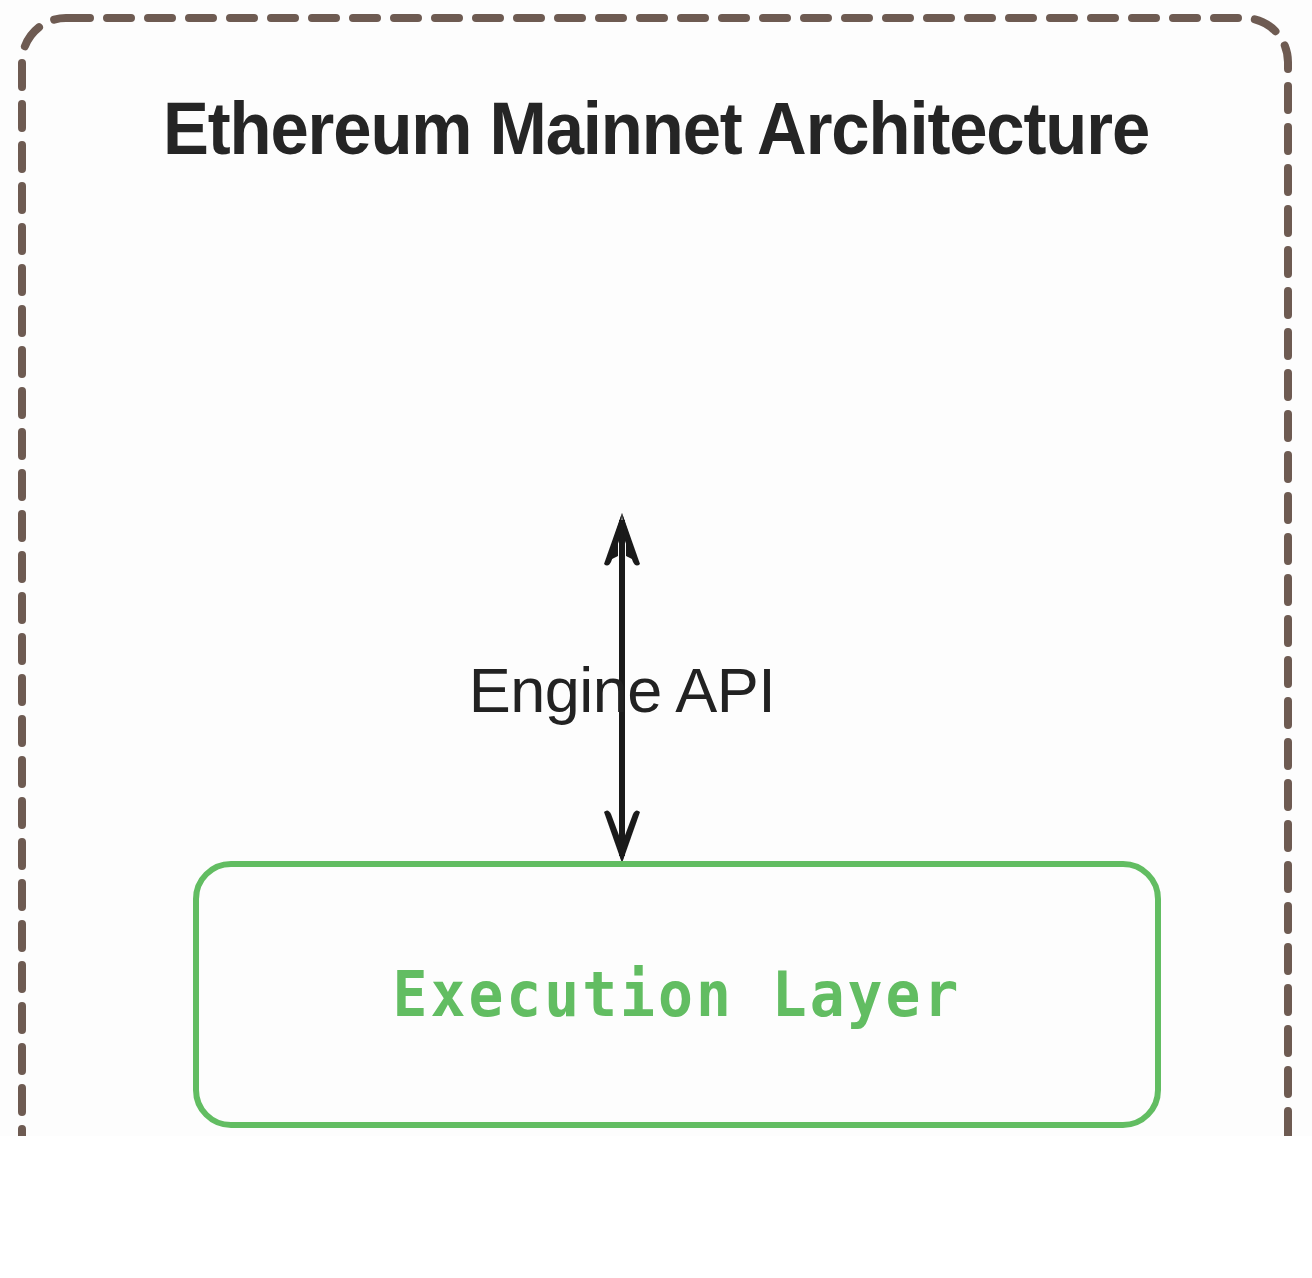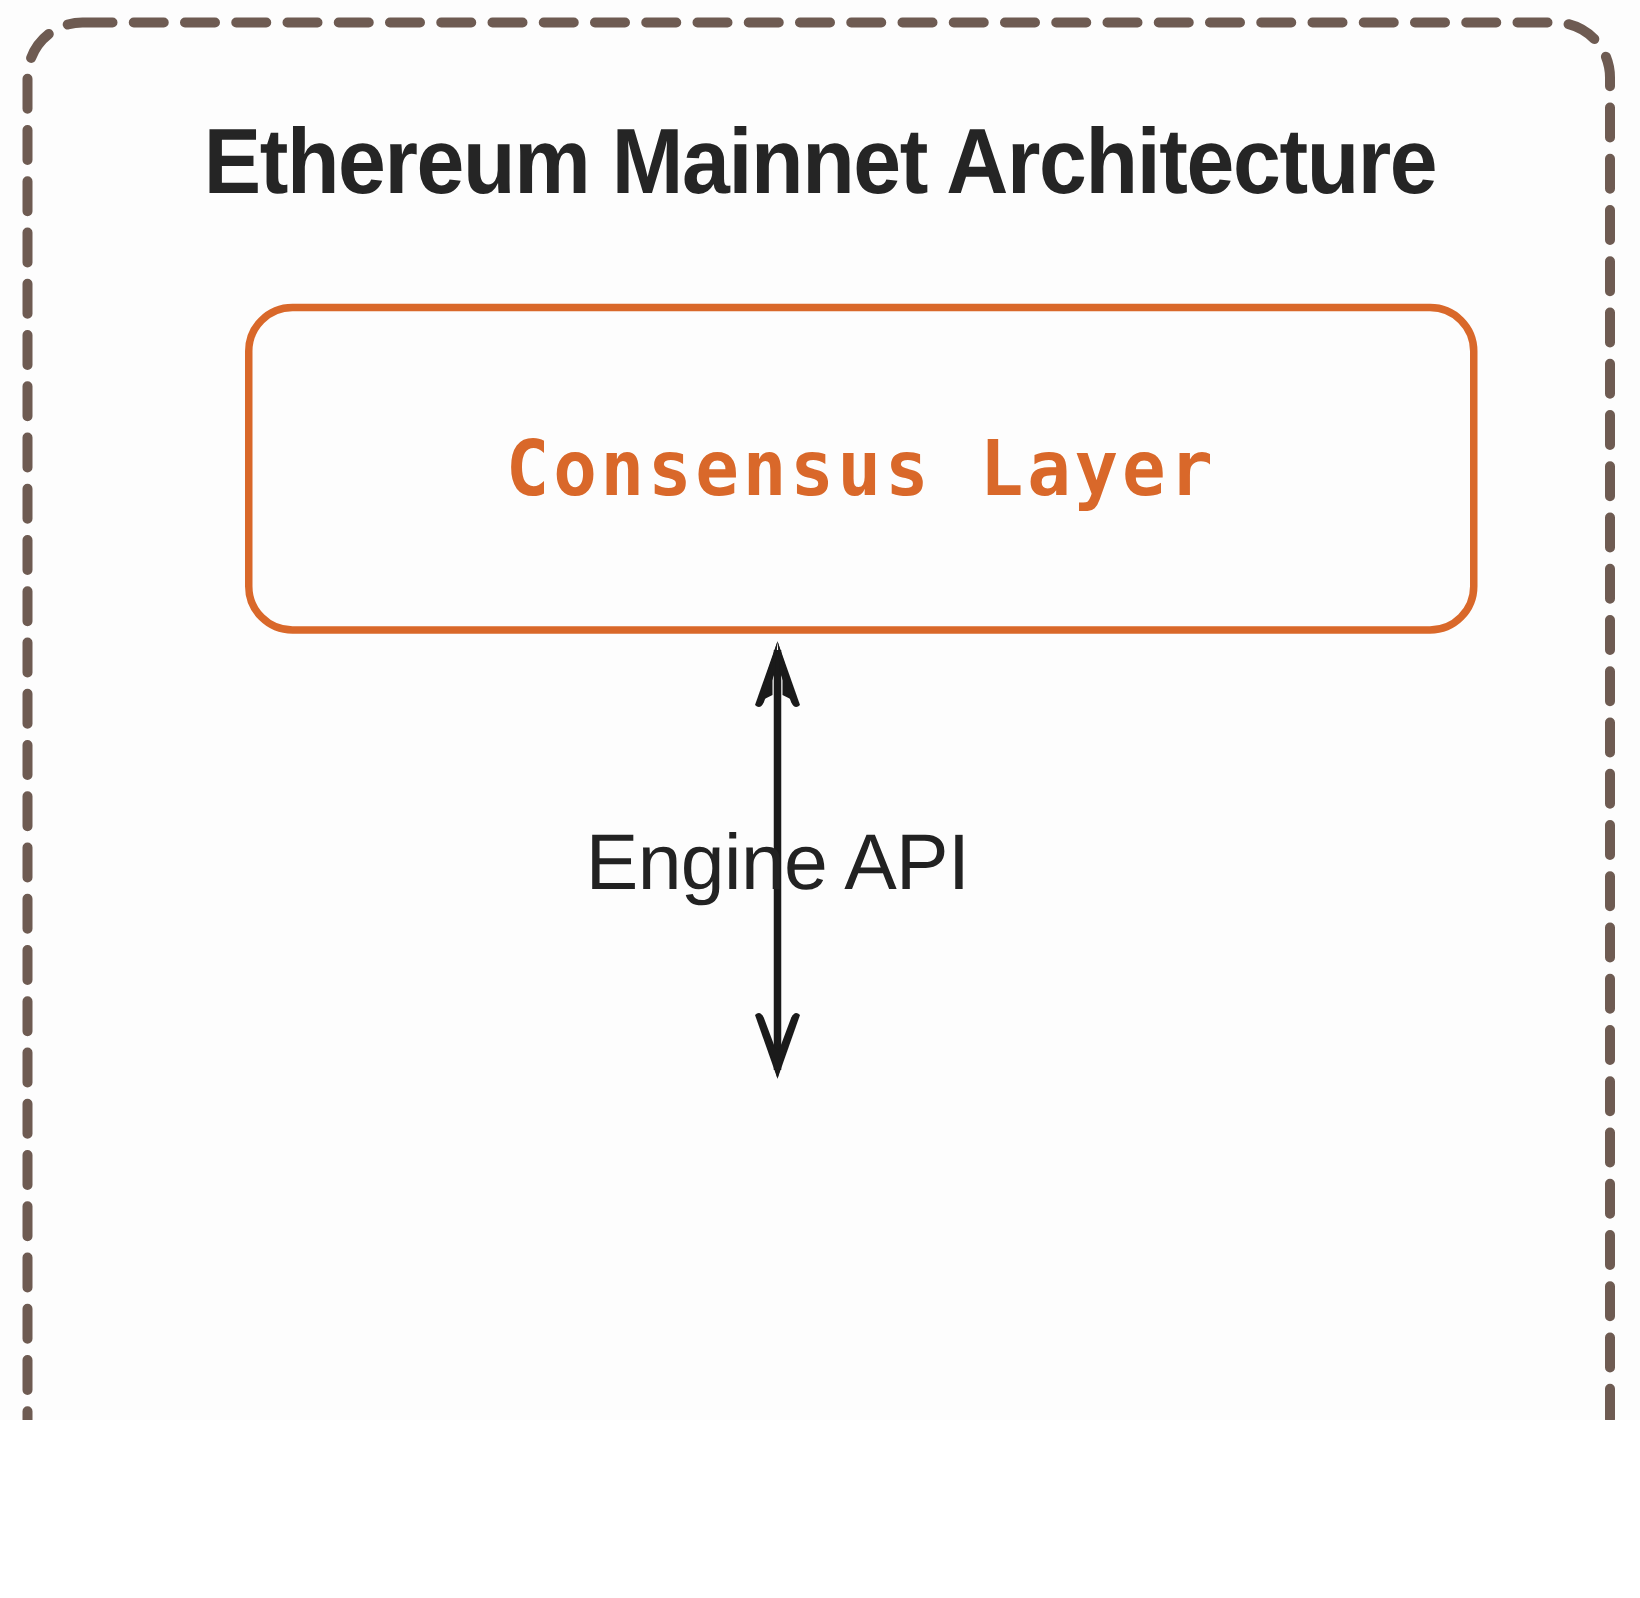--- a/index.html
+++ b/index.html
@@ -134,36 +134,36 @@
 <div id="canvas">
 
   <div class="outer-dashed-frame">
     <svg viewBox="0 0 1274 1246" preserveAspectRatio="none" aria-hidden="true">
       <rect x="4" y="4" width="1266" height="1238" rx="44" ry="44" fill="none" stroke="#6e5b52" stroke-width="8" stroke-linecap="round" stroke-dasharray="24 17"></rect>
     </svg>
   </div>
 
   <div class="diagram-title">Ethereum Mainnet Architecture</div>
 
-  <div class="layer-box layer-box-consensus">
-    <span class="layer-label layer-label-consensus">Consensus Layer</span>
-  </div>
 
   <div class="connector">
     <svg viewBox="0 0 130 375" preserveAspectRatio="none" aria-hidden="true">
 
       <line x1="62" y1="20" x2="62" y2="356" stroke="#1a1a1a" stroke-width="6" stroke-linecap="butt"></line>
 
       <path d="M62 13 L46 62 L58 56 L58 44 Z
                M62 13 L78 62 L66 56 L66 44 Z" fill="#1a1a1a"></path>
       <path d="M62 13 L44 64 Q48 68 51 62 L60 38 Z" fill="#1a1a1a"></path>
       <path d="M62 13 L80 64 Q76 68 73 62 L64 38 Z" fill="#1a1a1a"></path>
 
       <path d="M62 363 L44 312 Q48 308 51 314 L60 338 Z" fill="#1a1a1a"></path>
       <path d="M62 363 L80 312 Q76 308 73 314 L64 338 Z" fill="#1a1a1a"></path>
       <path d="M62 363 L53 332 L62 340 L71 332 Z" fill="#1a1a1a"></path>
     </svg>
   </div>
 
   <div class="connector-label">Engine API</div>
 
+  <div class="layer-box layer-box-execution">
+    <span class="layer-label layer-label-execution">Execution Layer</span>
+  </div>
 
 </div>
 
 </body></html>

